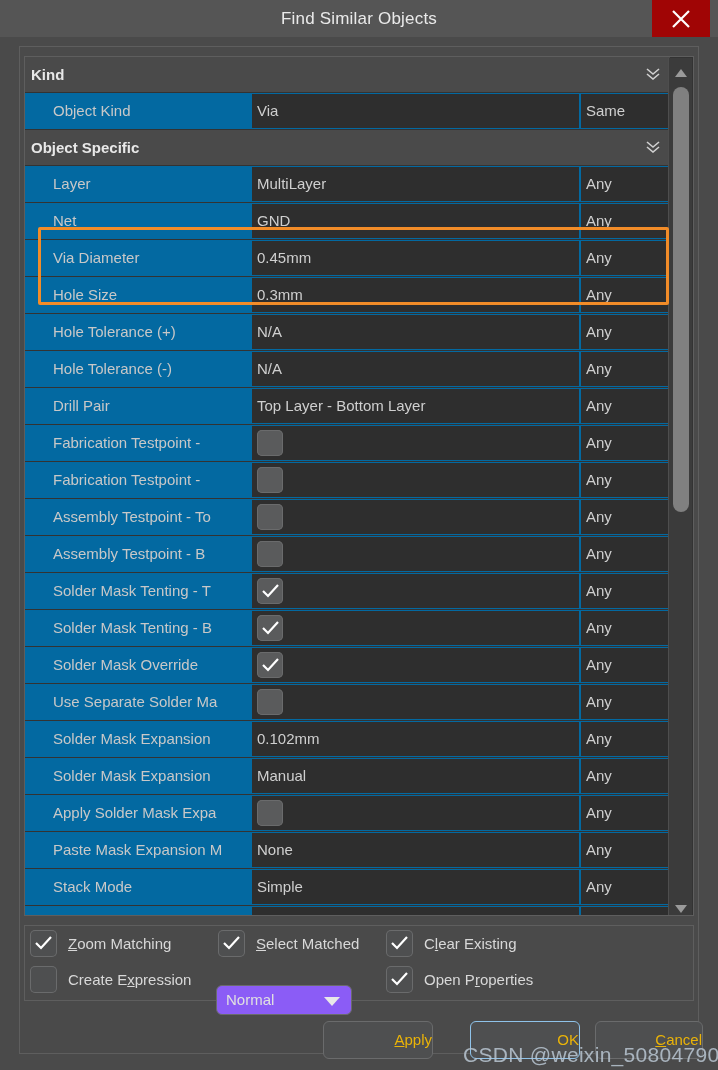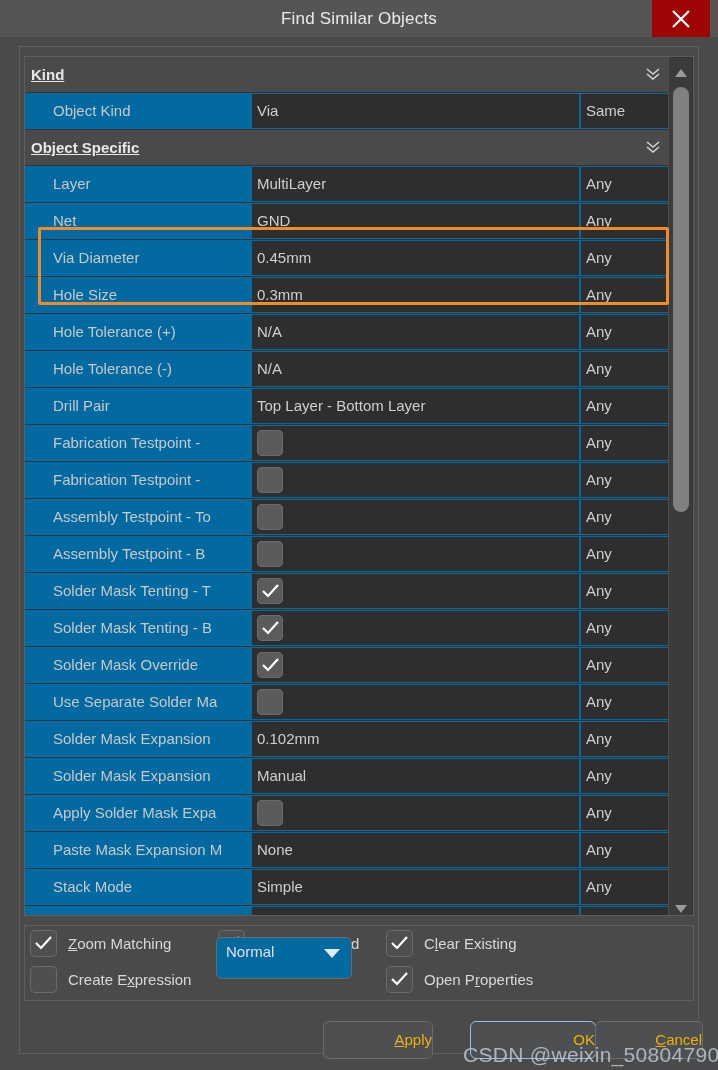--- a/index.html
+++ b/index.html
@@ -84,21 +84,20 @@
     background: #4a4a4a;
     border-bottom: 1px solid #333333;
   }
   .group-row .g-label {
     position: absolute;
     left: 6px; top: 0;
     line-height: 35px;
     font-size: 15px;
     font-weight: bold;
     color: #e8e8e8;
-    text-decoration: underline;
   }
   .group-row .g-chevron {
     position: absolute;
     right: 10px; top: 9px;
   }
 
   .prop-row {
     position: relative;
     height: 36px;
     background: #0369a1;
@@ -212,23 +211,23 @@
     line-height: 30px;
     font-size: 15px;
     color: #d8d8d8;
     white-space: nowrap;
     cursor: pointer;
   }
   .acc { text-decoration: underline; }
 
   .combo {
     position: absolute;
-    left: 216px; top: 937px;
-    width: 136px; height: 42px;
-    background: #0369a1;
+    left: 216px; top: 985px;
+    width: 136px; height: 30px;
+    background: #8b5cf6;
     border: 1px solid #6a6b6c;
     border-radius: 6px;
     box-sizing: border-box;
     cursor: pointer;
   }
   .combo .cv {
     position: absolute;
     left: 9px; top: 0;
     line-height: 28px;
     font-size: 15px;
@@ -251,21 +250,21 @@
     border: 1px solid #6a6b6c;
     border-radius: 6px;
     box-sizing: border-box;
     font-size: 15px;
     color: #eab308;
     text-align: right;
     line-height: 36px;
     cursor: pointer;
   }
   .btn-apply { left: 323px; top: 1021px; width: 110px; }
-  .btn-ok    { left: 470px; top: 1021px; width: 126px;
+  .btn-ok    { left: 470px; top: 1021px; width: 110px;
                border: 1px solid #8fc3ea; }
   .btn-cancel{ left: 595px; top: 1021px; width: 108px; }
 
   
   .watermark {
     position: absolute;
     left: 463px; top: 1043px;
     font-size: 21px;
     color: #b9c6d2;
     opacity: .85;

